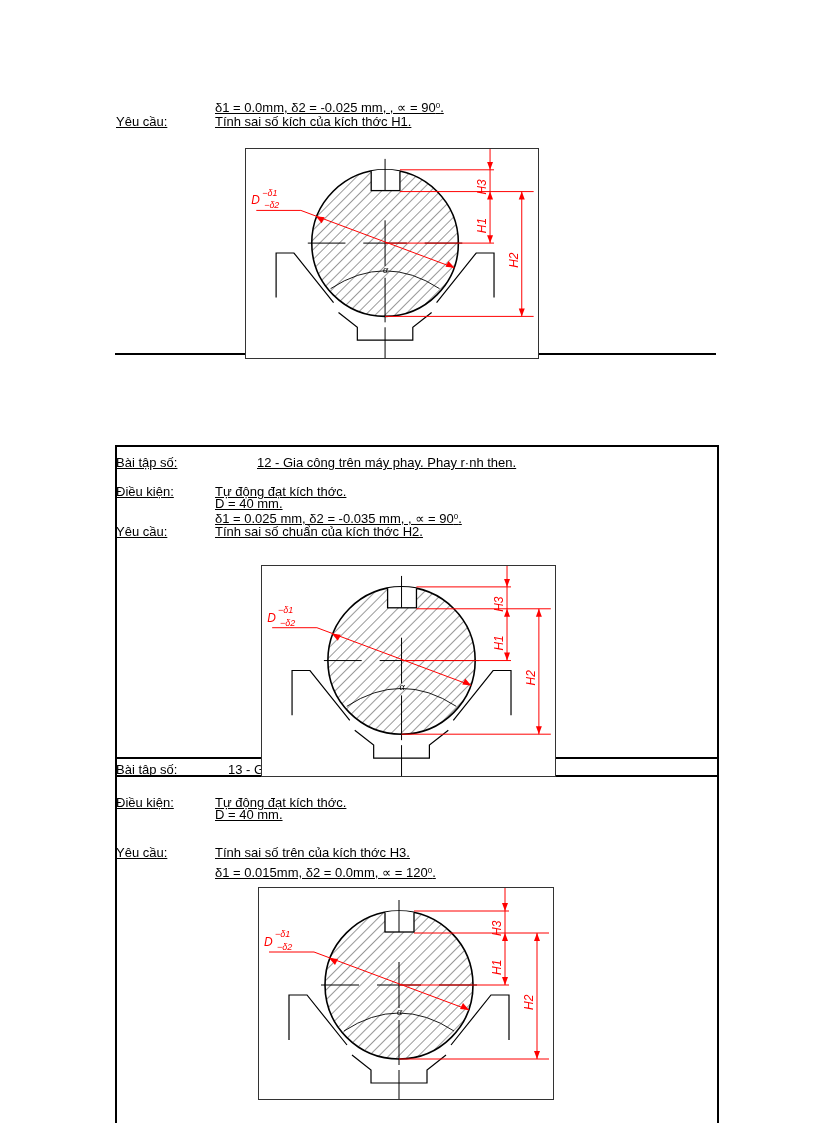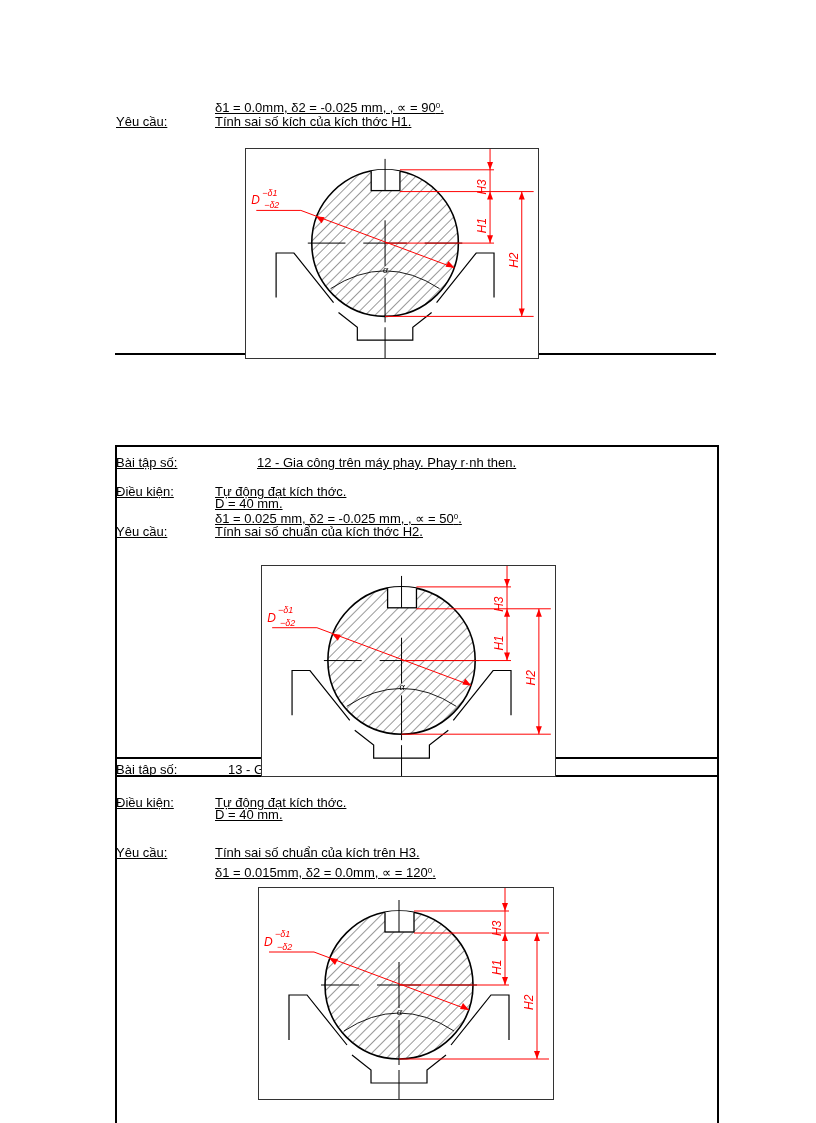--- a/index.html
+++ b/index.html
@@ -92,21 +92,21 @@
 <div class="hline" style="left:115px; top:445px; width:604px;"></div>
 <div class="vline" style="left:115px; top:447px; height:676px;"></div>
 <div class="vline" style="left:717px; top:447px; height:676px;"></div>
 
 <div class="abs txt label underline" style="top:457px;">Bài tập số:</div>
 <div class="abs txt" style="left:215px; top:457px;margin-left:42px;">12 - Gia công trên máy phay. Phay r·nh then.</div>
 <div class="abs txt label" style="top:486px;">Điều kiện:</div>
 <div class="abs txt val" style="top:486px;">Tự động đạt kích thớc.</div>
 <div class="abs txt val" style="top:498px;">D = 40  mm.</div>
 <div class="abs txt val" style="top:513px;">
-  <span>δ1 = 0.025  mm, δ2 = -0.025  mm, , ∝ = 50</span><sup>0</sup><span>.</span>
+  <span>δ1 = 0.025  mm, δ2 = -0.035  mm, , ∝ = 90</span><sup>0</sup><span>.</span>
 </div>
 <div class="abs txt label" style="top:526px;">Yêu cầu:</div>
 <div class="abs txt val" style="top:526px;">Tính sai số chuẩn của kích thớc    H2.</div>
 
 <div class="hline" style="left:115px; top:757px; width:604px;"></div>
 <div class="abs txt label underline" style="top:764px;">Bài tập số:</div>
 <div class="abs txt" style="left:200px; top:764px;margin-left:28px;">13 - Gi</div>
 <div class="hline" style="left:115px; top:775px; width:604px;"></div>
 
 <div class="figure" style="left:261px; top:565px; width:295px; height:212px;">
@@ -167,21 +167,21 @@
   </svg>
 </div>
 
 <div class="abs txt label" style="top:797px;">Điều kiện:</div>
 <div class="abs txt val" style="top:797px;">Tự động đạt kích thớc.</div>
 <div class="abs txt val" style="top:809px;">D = 40  mm.</div>
 <div class="abs txt val" style="top:832px;margin-top:35px;">
   <span>δ1 = 0.015mm,  δ2 = 0.0mm,  ∝ = 120</span><sup>0</sup><span>.</span>
 </div>
 <div class="abs txt label" style="top:847px;">Yêu cầu:</div>
-<div class="abs txt val" style="top:847px;">Tính sai số chuẩn của kích trên    H3.</div>
+<div class="abs txt val" style="top:847px;">Tính sai số trên của kích thớc    H3.</div>
 
 <div class="figure" style="left:258px; top:887px; width:296px; height:213px;">
   <svg viewBox="0 0 294 211">
     <defs>
       <pattern id="hatch3" patternUnits="userSpaceOnUse" width="7" height="7" patternTransform="rotate(45)">
         <line x1="0" y1="0" x2="0" y2="7" stroke="#000" stroke-width="0.8"></line>
       </pattern>
       <clipPath id="circ3">
           <circle cx="140" cy="97" r="74"></circle>
         </clipPath>

